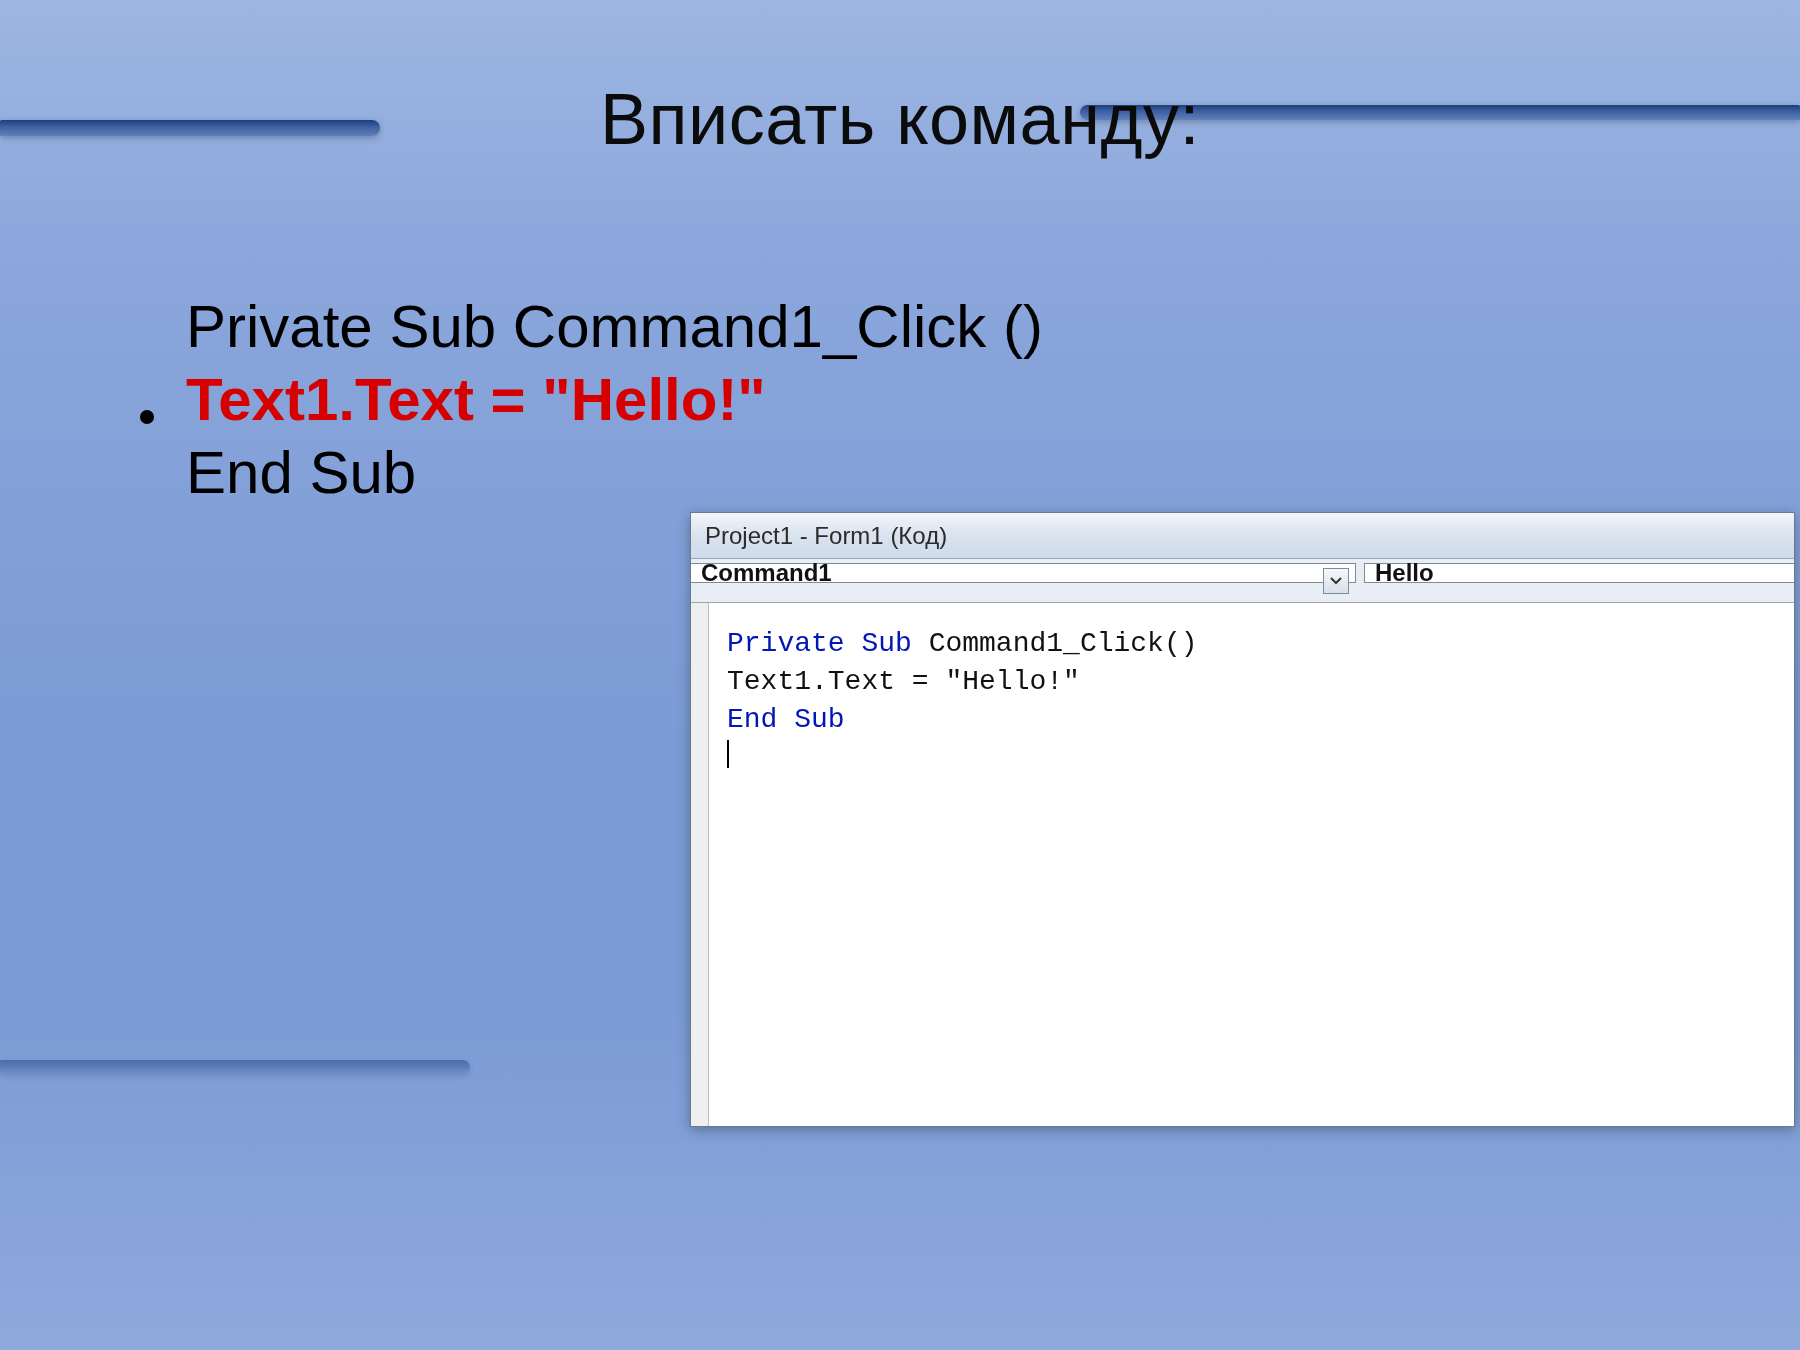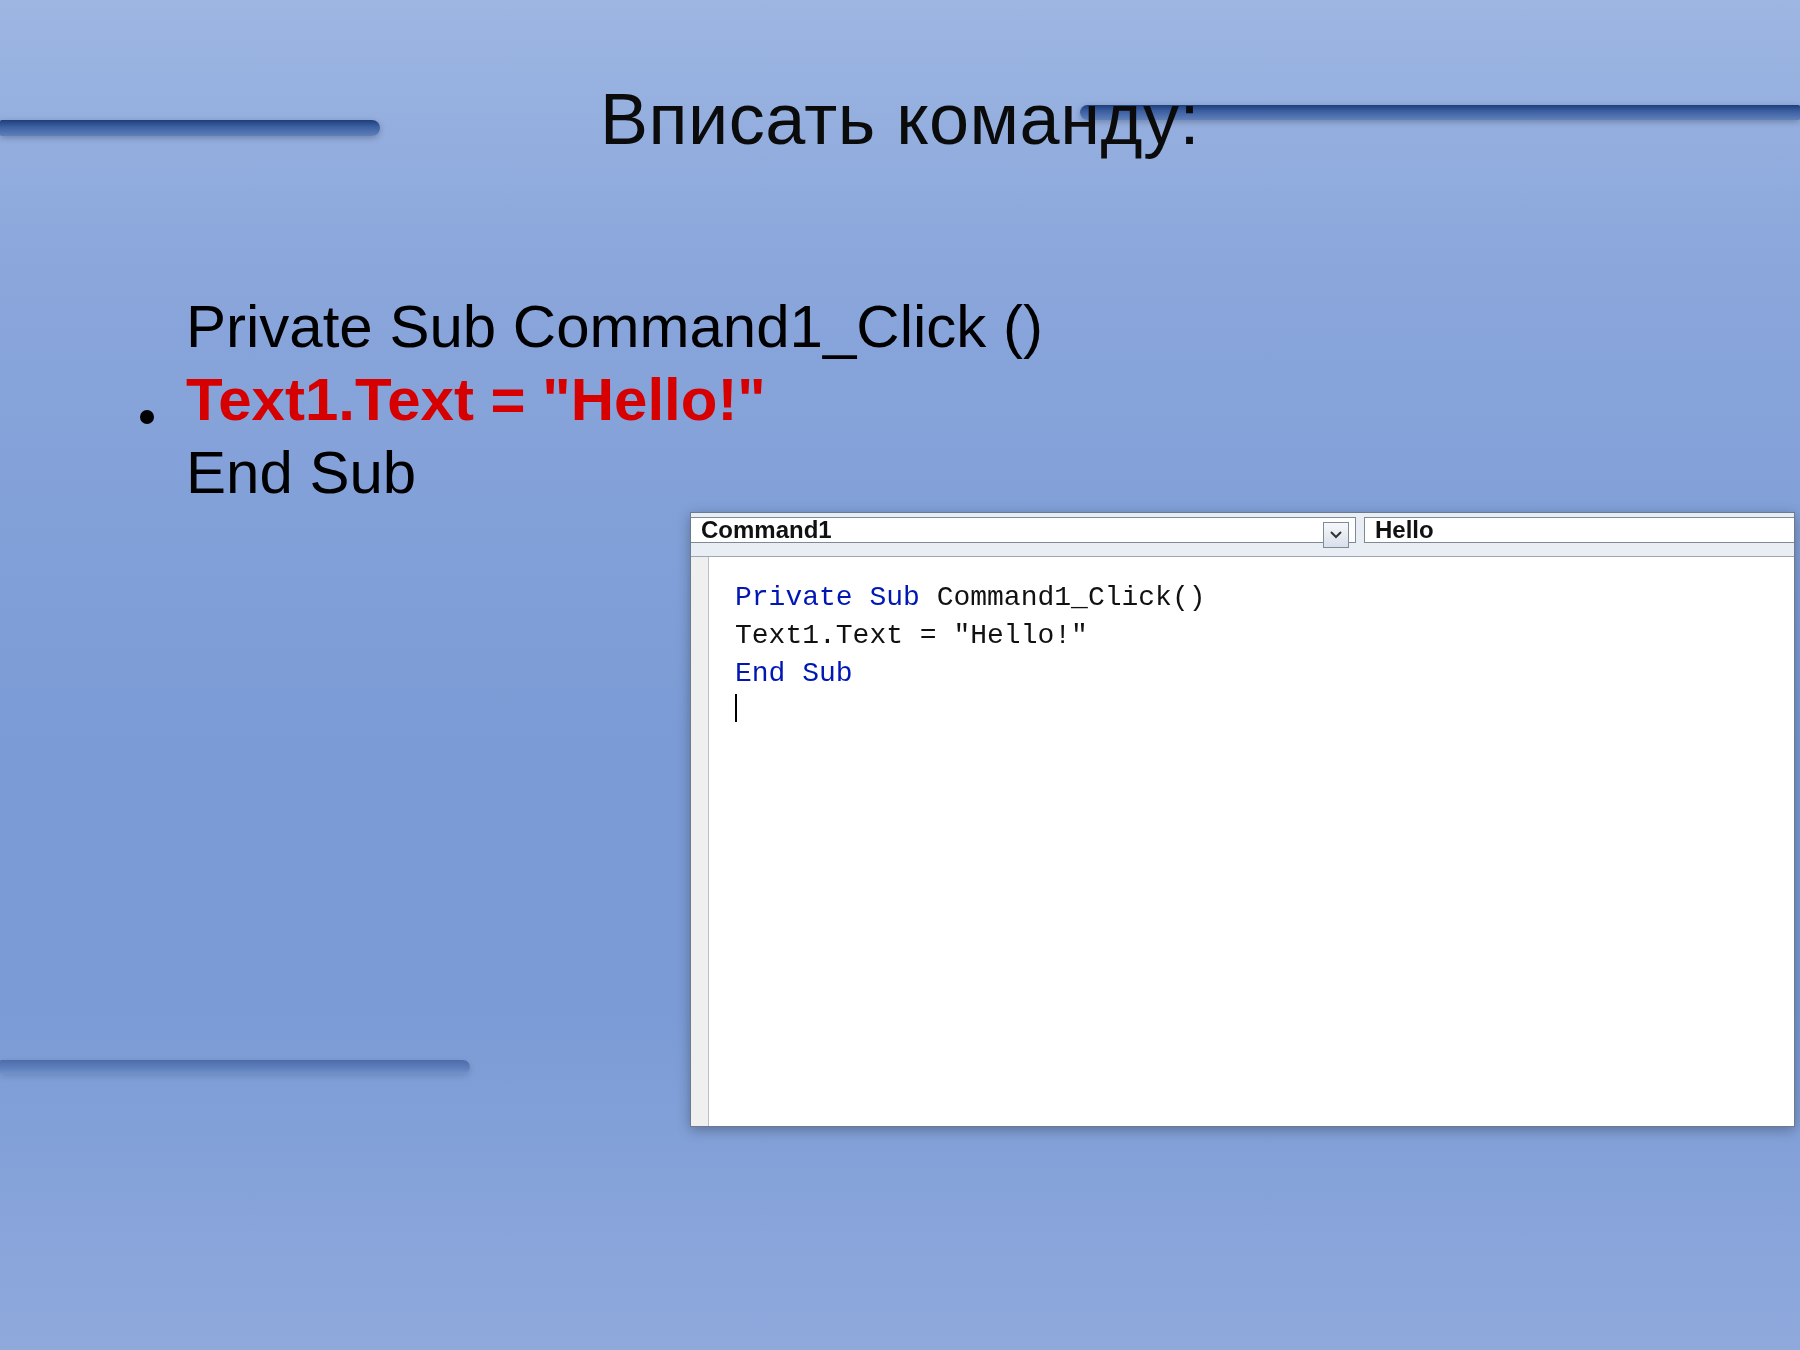--- a/index.html
+++ b/index.html
@@ -76,41 +76,40 @@
   .cw-dropdowns {
     height: 44px;
     display: flex;
     background: #e9eef5;
     border-bottom: 1px solid #9aa6b5;
   }
   .cw-dd {
     display: flex; align-items: center;
     background: #fff;
     border: 1px solid #7f8a99;
-    height: 26px;
+    height: 20px;
     margin: 4px;
     padding: 0 10px;
     position: relative;
   }
   .cw-dd.object { flex: 1 1 auto; margin-left: 0; border-left: none; }
   .cw-dd.event  { width: 430px; margin-right: 0; border-right: none; }
   .cw-dd-text { font-size: 24px; font-weight: 700; color: #111; }
   .cw-dd-arrow {
     position: absolute; right: 6px; top: 4px;
     width: 26px; height: 26px;
     border: 1px solid #7f8a99;
     background: linear-gradient(180deg,#f6f8fb,#d9e0ea);
     display: flex; align-items: center; justify-content: center;
   }
   .cw-dd-arrow svg { width: 12px; height: 8px; }
 
   .cw-body {
     flex: 1 1 auto;
     display: flex;
-    gap: 8px;
   }
   .cw-gutter {
     width: 18px;
     background: #efefef;
     border-right: 1px solid #b7bfca;
   }
   .cw-code {
     flex: 1;
     padding: 22px 18px 10px 18px;
     font-family: "Courier New", Courier, monospace;
@@ -141,20 +140,23 @@
     <div class="bullet-dot"></div>
     <div class="bullet-text">
       <span>Private Sub Command1_Click ()</span><br>
       <span class="red">Text1.Text = "Hello!"</span><br>
       <span>End Sub</span>
     </div>
   </div>
 </div>
 
 <div class="code-window">
+  <div class="cw-titlebar">
+    <span>Project1 - Form1 (Код)</span>
+  </div>
   <div class="cw-dropdowns">
     <div class="cw-dd object">
       <span class="cw-dd-text">Command1</span>
       <span class="cw-dd-arrow">
         <svg viewBox="0 0 12 8">
             <path d="M1 1 L6 6 L11 1" fill="none" stroke="#333" stroke-width="2"></path>
           </svg>
       </span>
     </div>
     <div class="cw-dd event">

